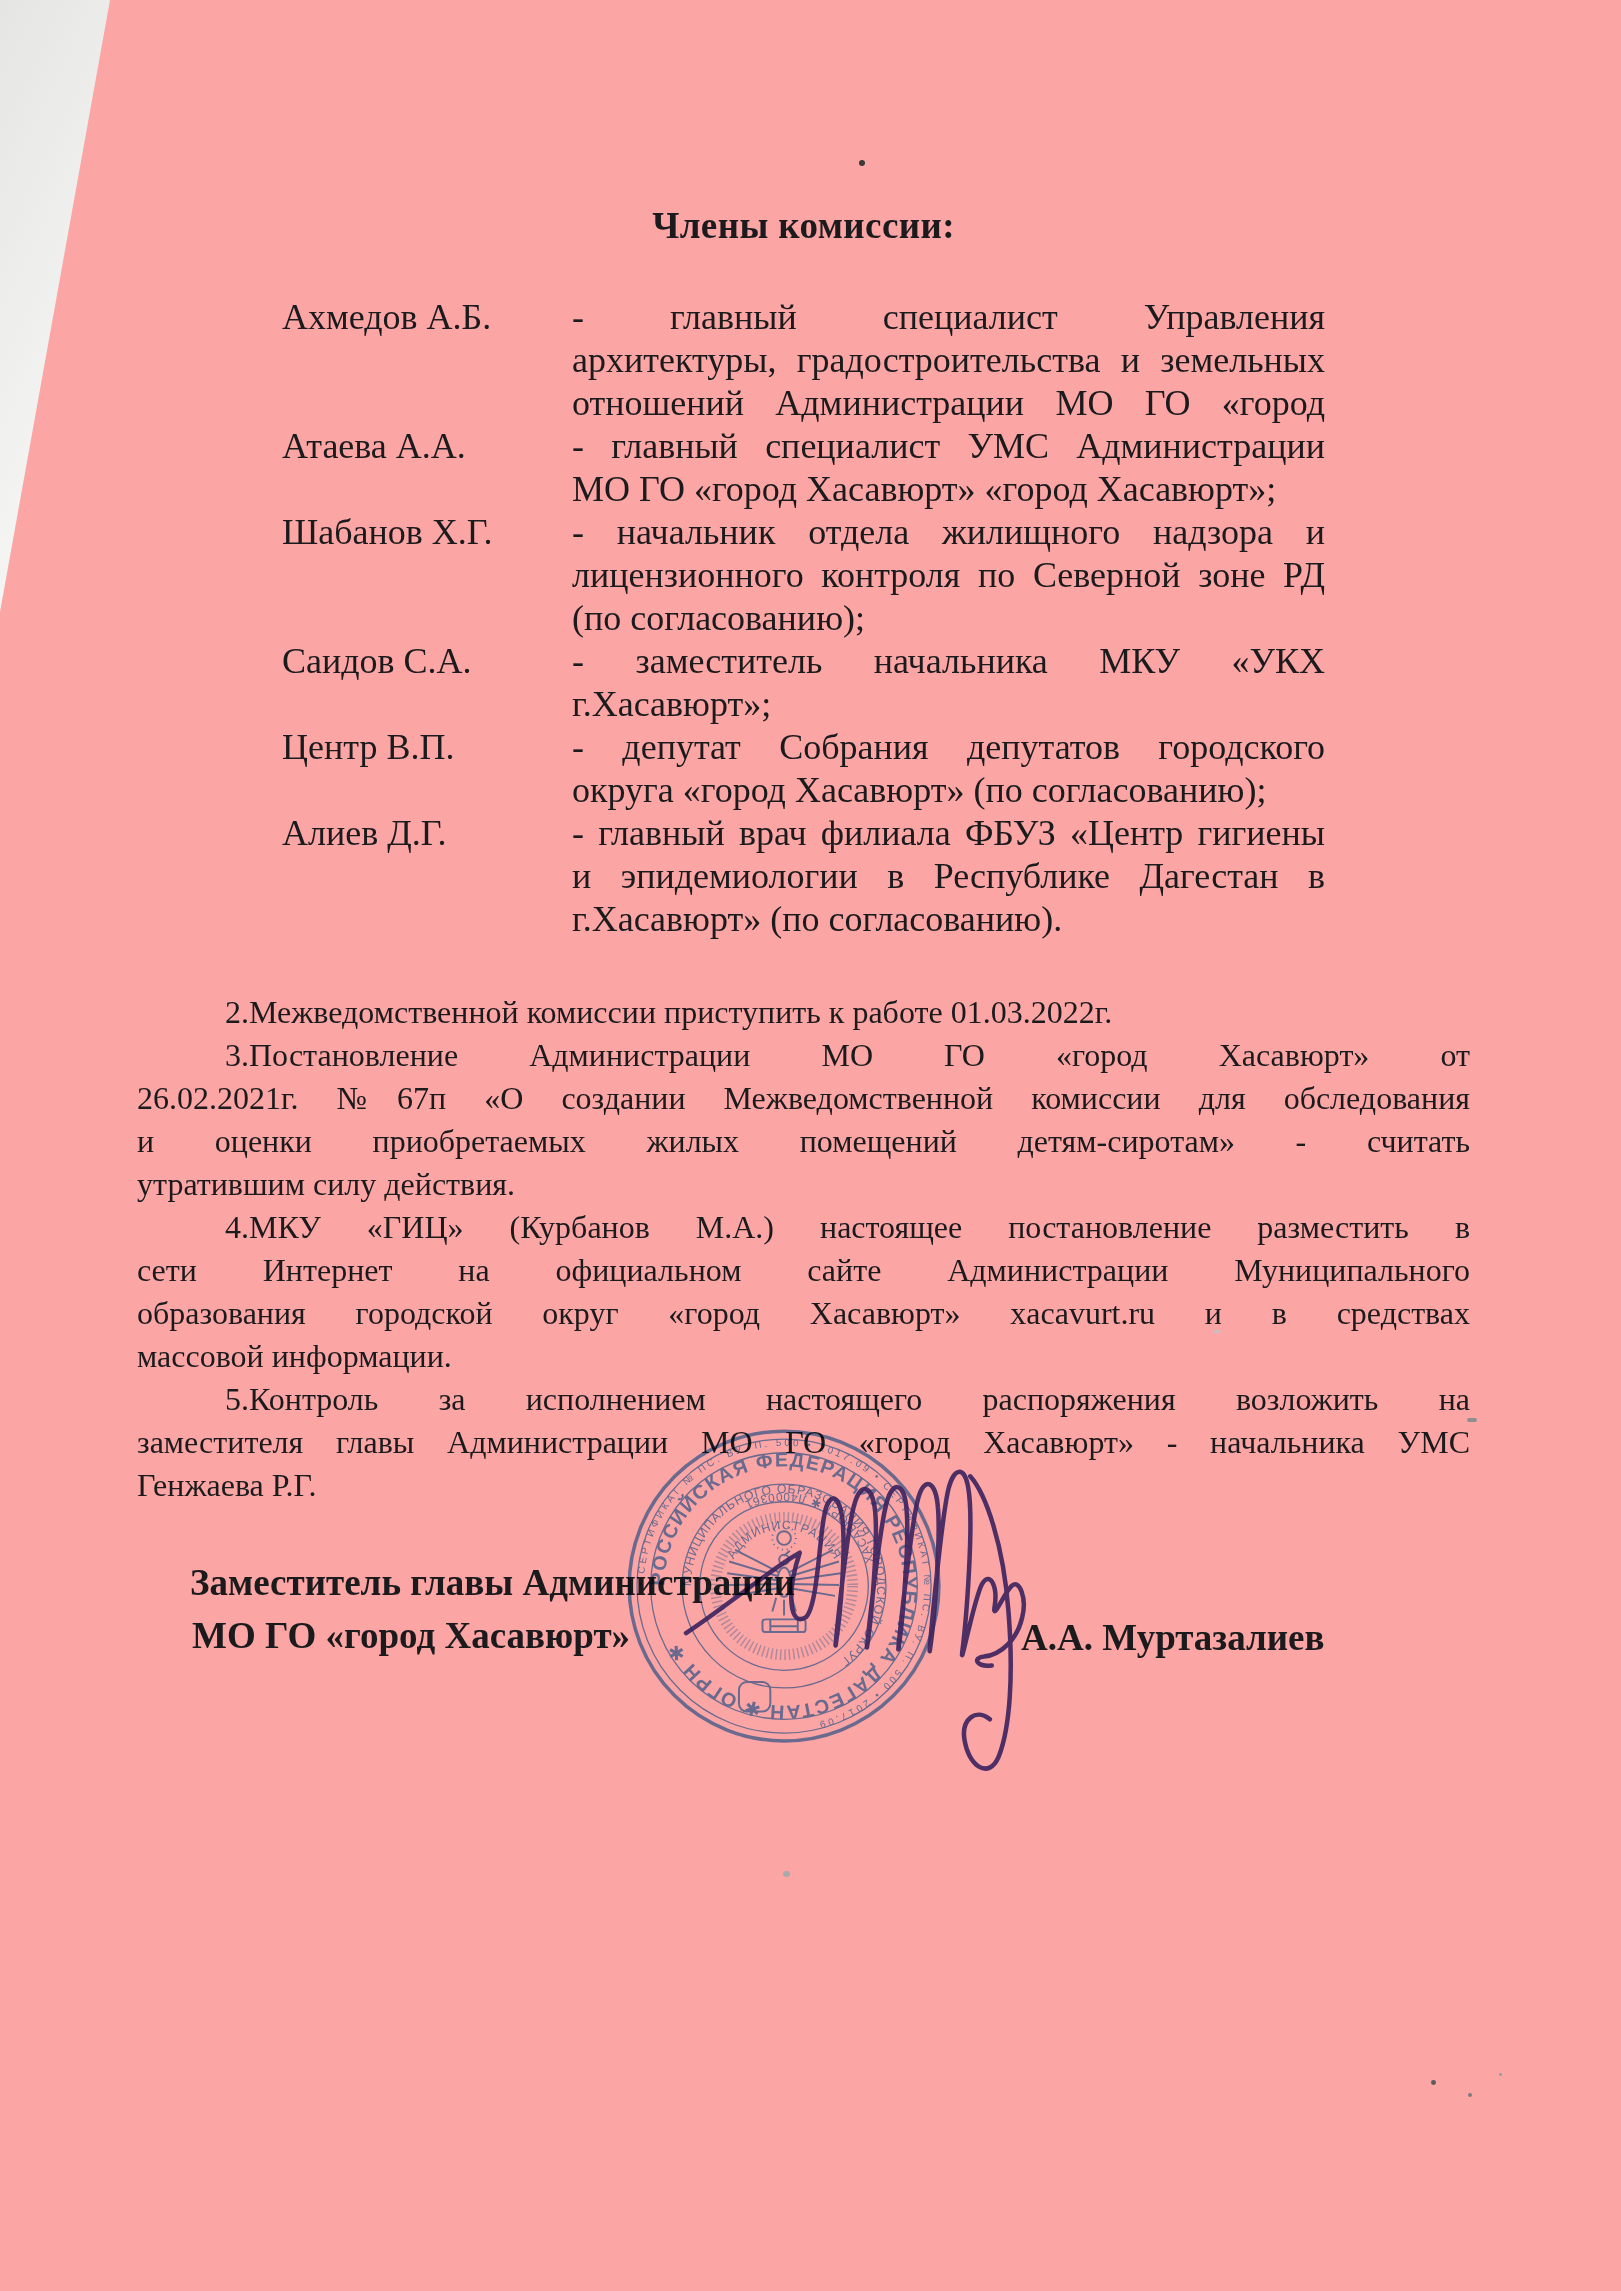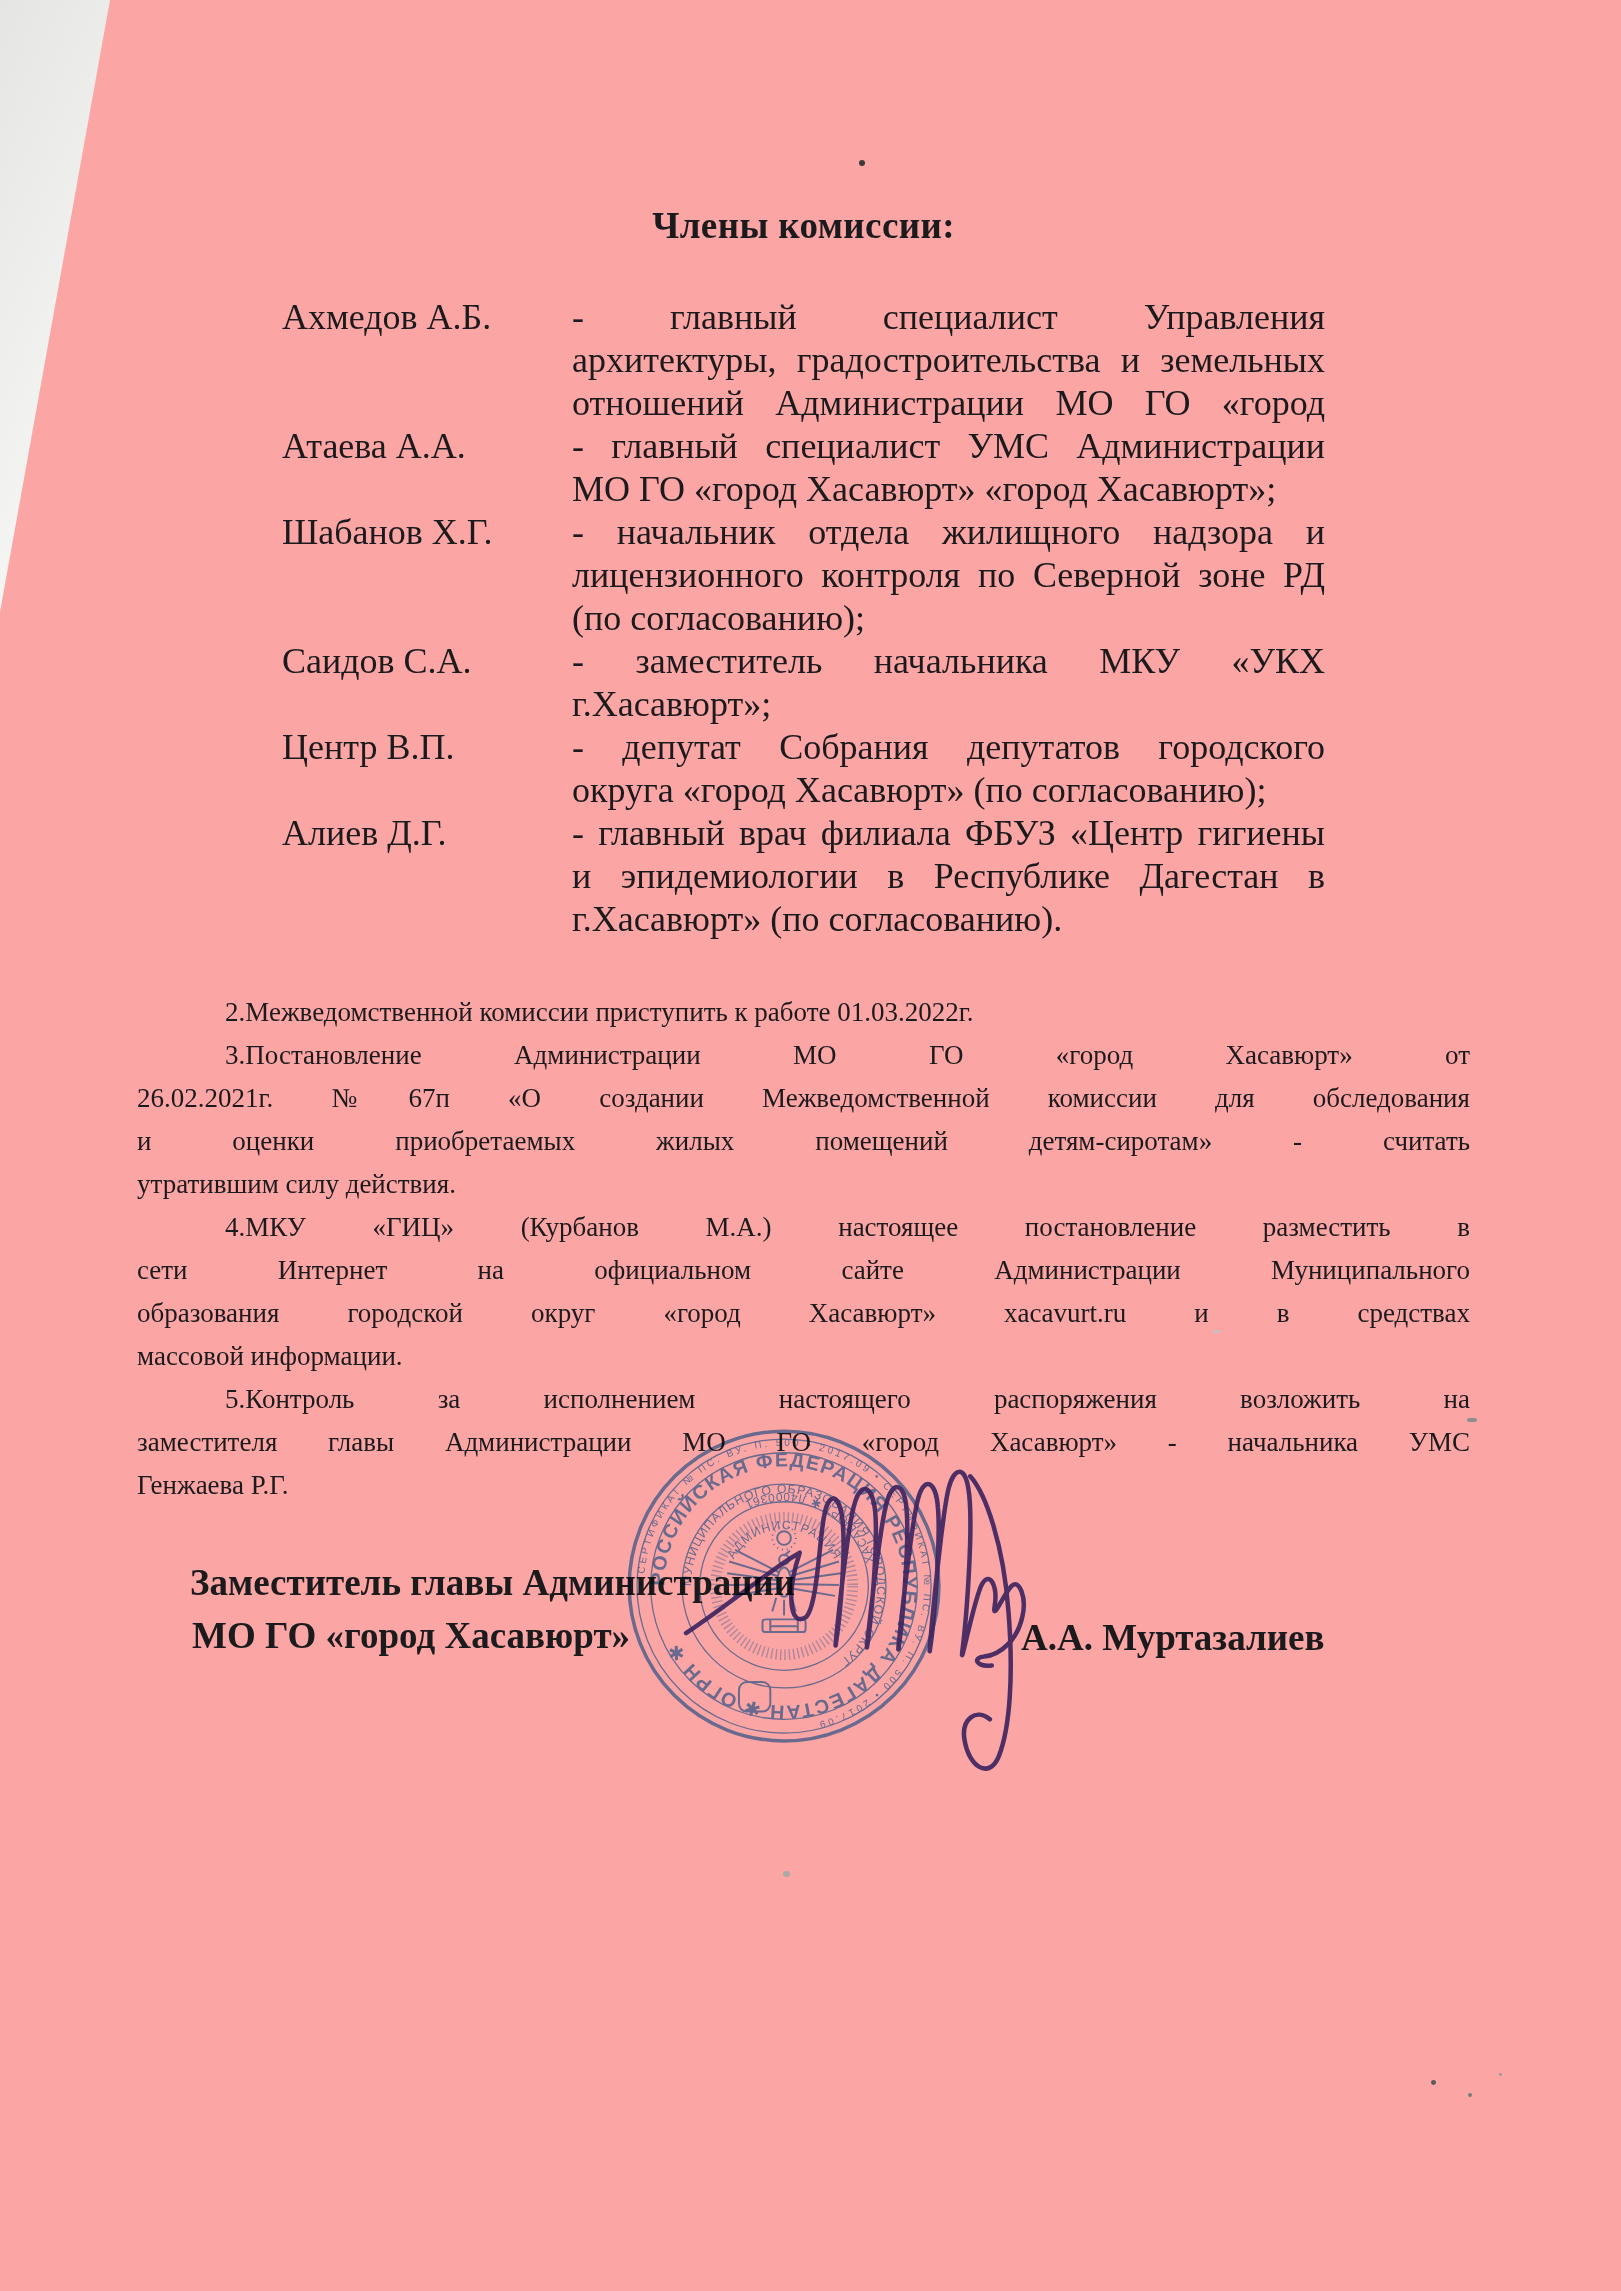--- a/index.html
+++ b/index.html
@@ -10,21 +10,21 @@
   }
   .content{position:absolute;left:137px;top:204px;width:1333px;z-index:2;}
   .doc-title{font-size:37px;font-weight:700;text-align:center;line-height:43px;margin:0 0 49px 0;letter-spacing:0.4px;}
   .members{margin:0;}
   .member-row{display:flex;align-items:flex-start;}
   .member-name{width:435px;padding-left:145px;box-sizing:border-box;font-size:36px;line-height:43px;flex:0 0 auto;}
   .member-desc{width:753px;font-size:36px;line-height:43px;flex:0 0 auto;}
   .jline{text-align:justify;text-align-last:justify;}
   .jline.jlast{text-align-last:left;}
   .paragraphs{margin-top:50px;}
-  .para{font-size:27px;line-height:43px;}
+  .para{font-size:32px;line-height:43px;}
   .para .jline:first-child{text-indent:88px;}
   .sig-line{position:absolute;font-weight:700;font-size:37px;line-height:45px;white-space:nowrap;z-index:2;}
   #sig1{left:147px;top:1560px;margin-left:43px;}
   #sig2{left:192px;top:1613px;}
   #signame{left:1021px;top:1615px;}
   .overlay{position:absolute;left:0;top:0;width:1621px;height:2292px;z-index:3;pointer-events:none;mix-blend-mode:multiply;}
   .corner-shadow{
     position:absolute;left:0;top:0;width:110px;height:612px;z-index:1;
     background:linear-gradient(115deg,#e5e5e3 0%,#f1f1ef 55%,#fbfbfa 100%);
     clip-path:polygon(0 0,100% 0,0 100%);

